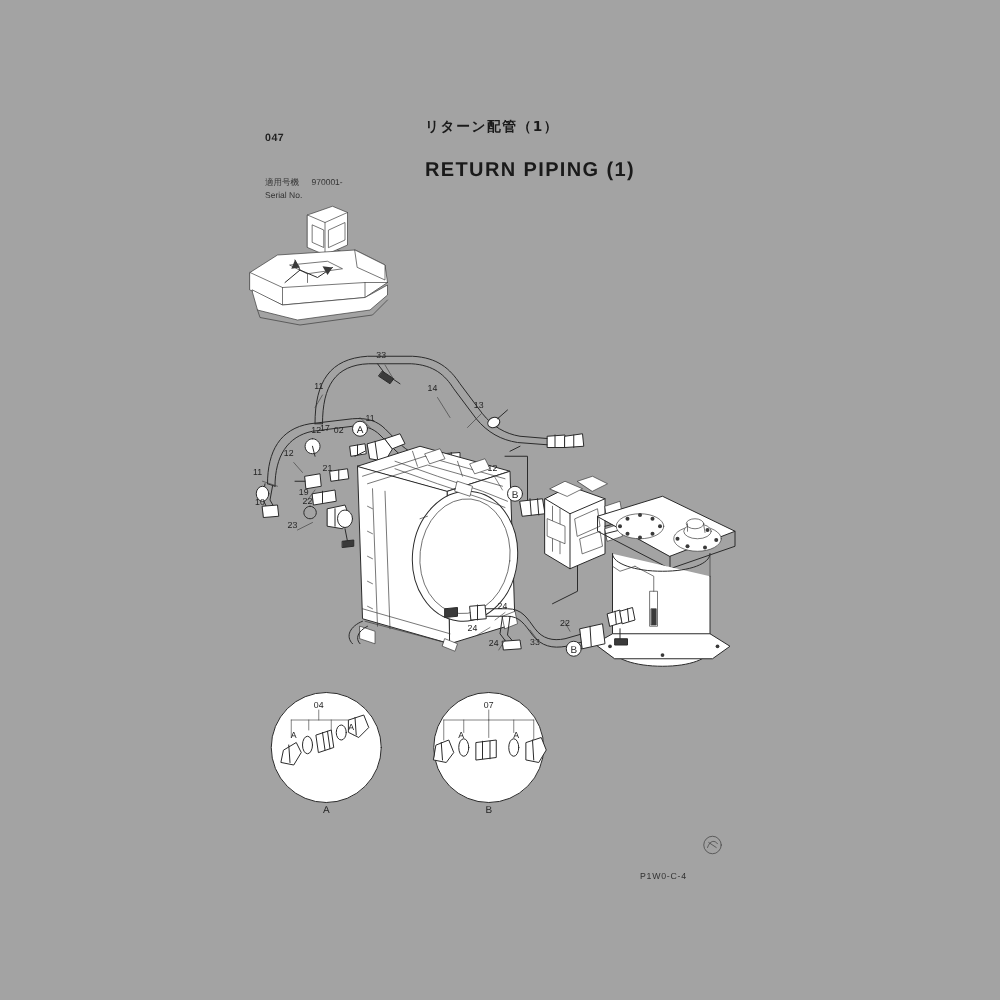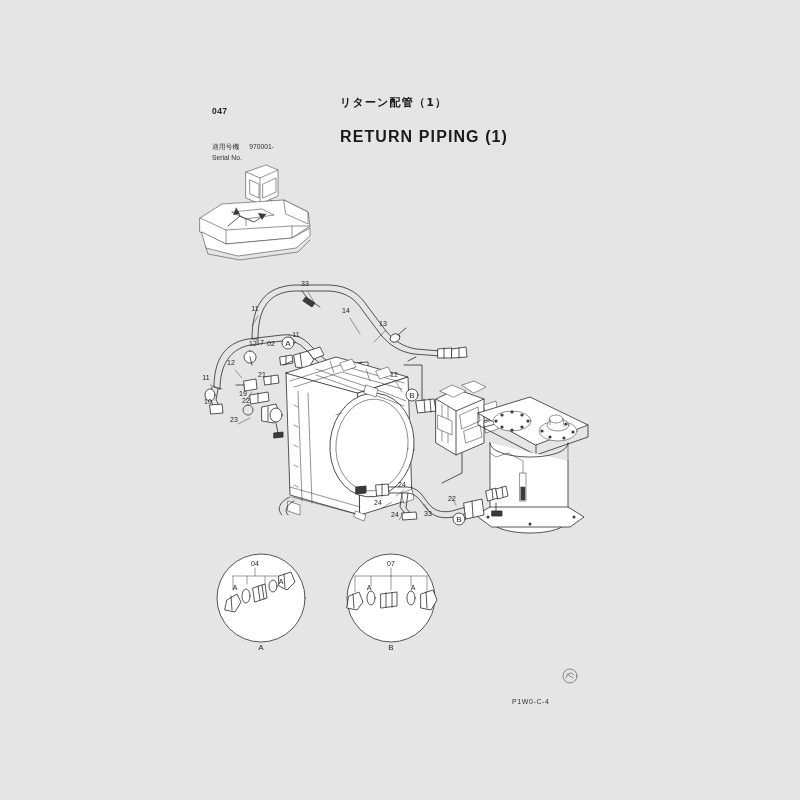--- a/index.html
+++ b/index.html
@@ -1,19 +1,19 @@
 <!DOCTYPE html>
 <html><head>
 <meta charset="utf-8">
 <title>Parts Diagram</title>
 <style>
   html,body{margin:0;padding:0;background:#ffffff;}
   body{width:800px;height:800px;overflow:hidden;
        font-family:"Liberation Sans",sans-serif;color:#1a1a1a;}
-  #page{position:relative;width:800px;height:800px;background:#e5e5e5;}
+  #page{position:relative;width:800px;height:800px;background:#a3a3a3;}
   .abs{position:absolute;}
   #group-no{font-size:8.5px;font-weight:bold;letter-spacing:.4px;color:#222;}
   #title-jp{font-size:11px;font-weight:bold;letter-spacing:1.2px;color:#1a1a1a;
             font-family:"DejaVu Sans",sans-serif;}
   #title-en{font-size:16px;font-weight:bold;letter-spacing:1.1px;color:#1a1a1a;}
   .serial{font-size:6.8px;line-height:1.45;color:#333;}
   .serial .jp{font-family:"DejaVu Sans",sans-serif;margin-top:44px;}
   #drawing-code{font-size:7px;letter-spacing:.6px;color:#333;}
   svg{display:block;overflow:visible;}
   .ln{fill:none;stroke:#2b2b2b;stroke-width:.8;

